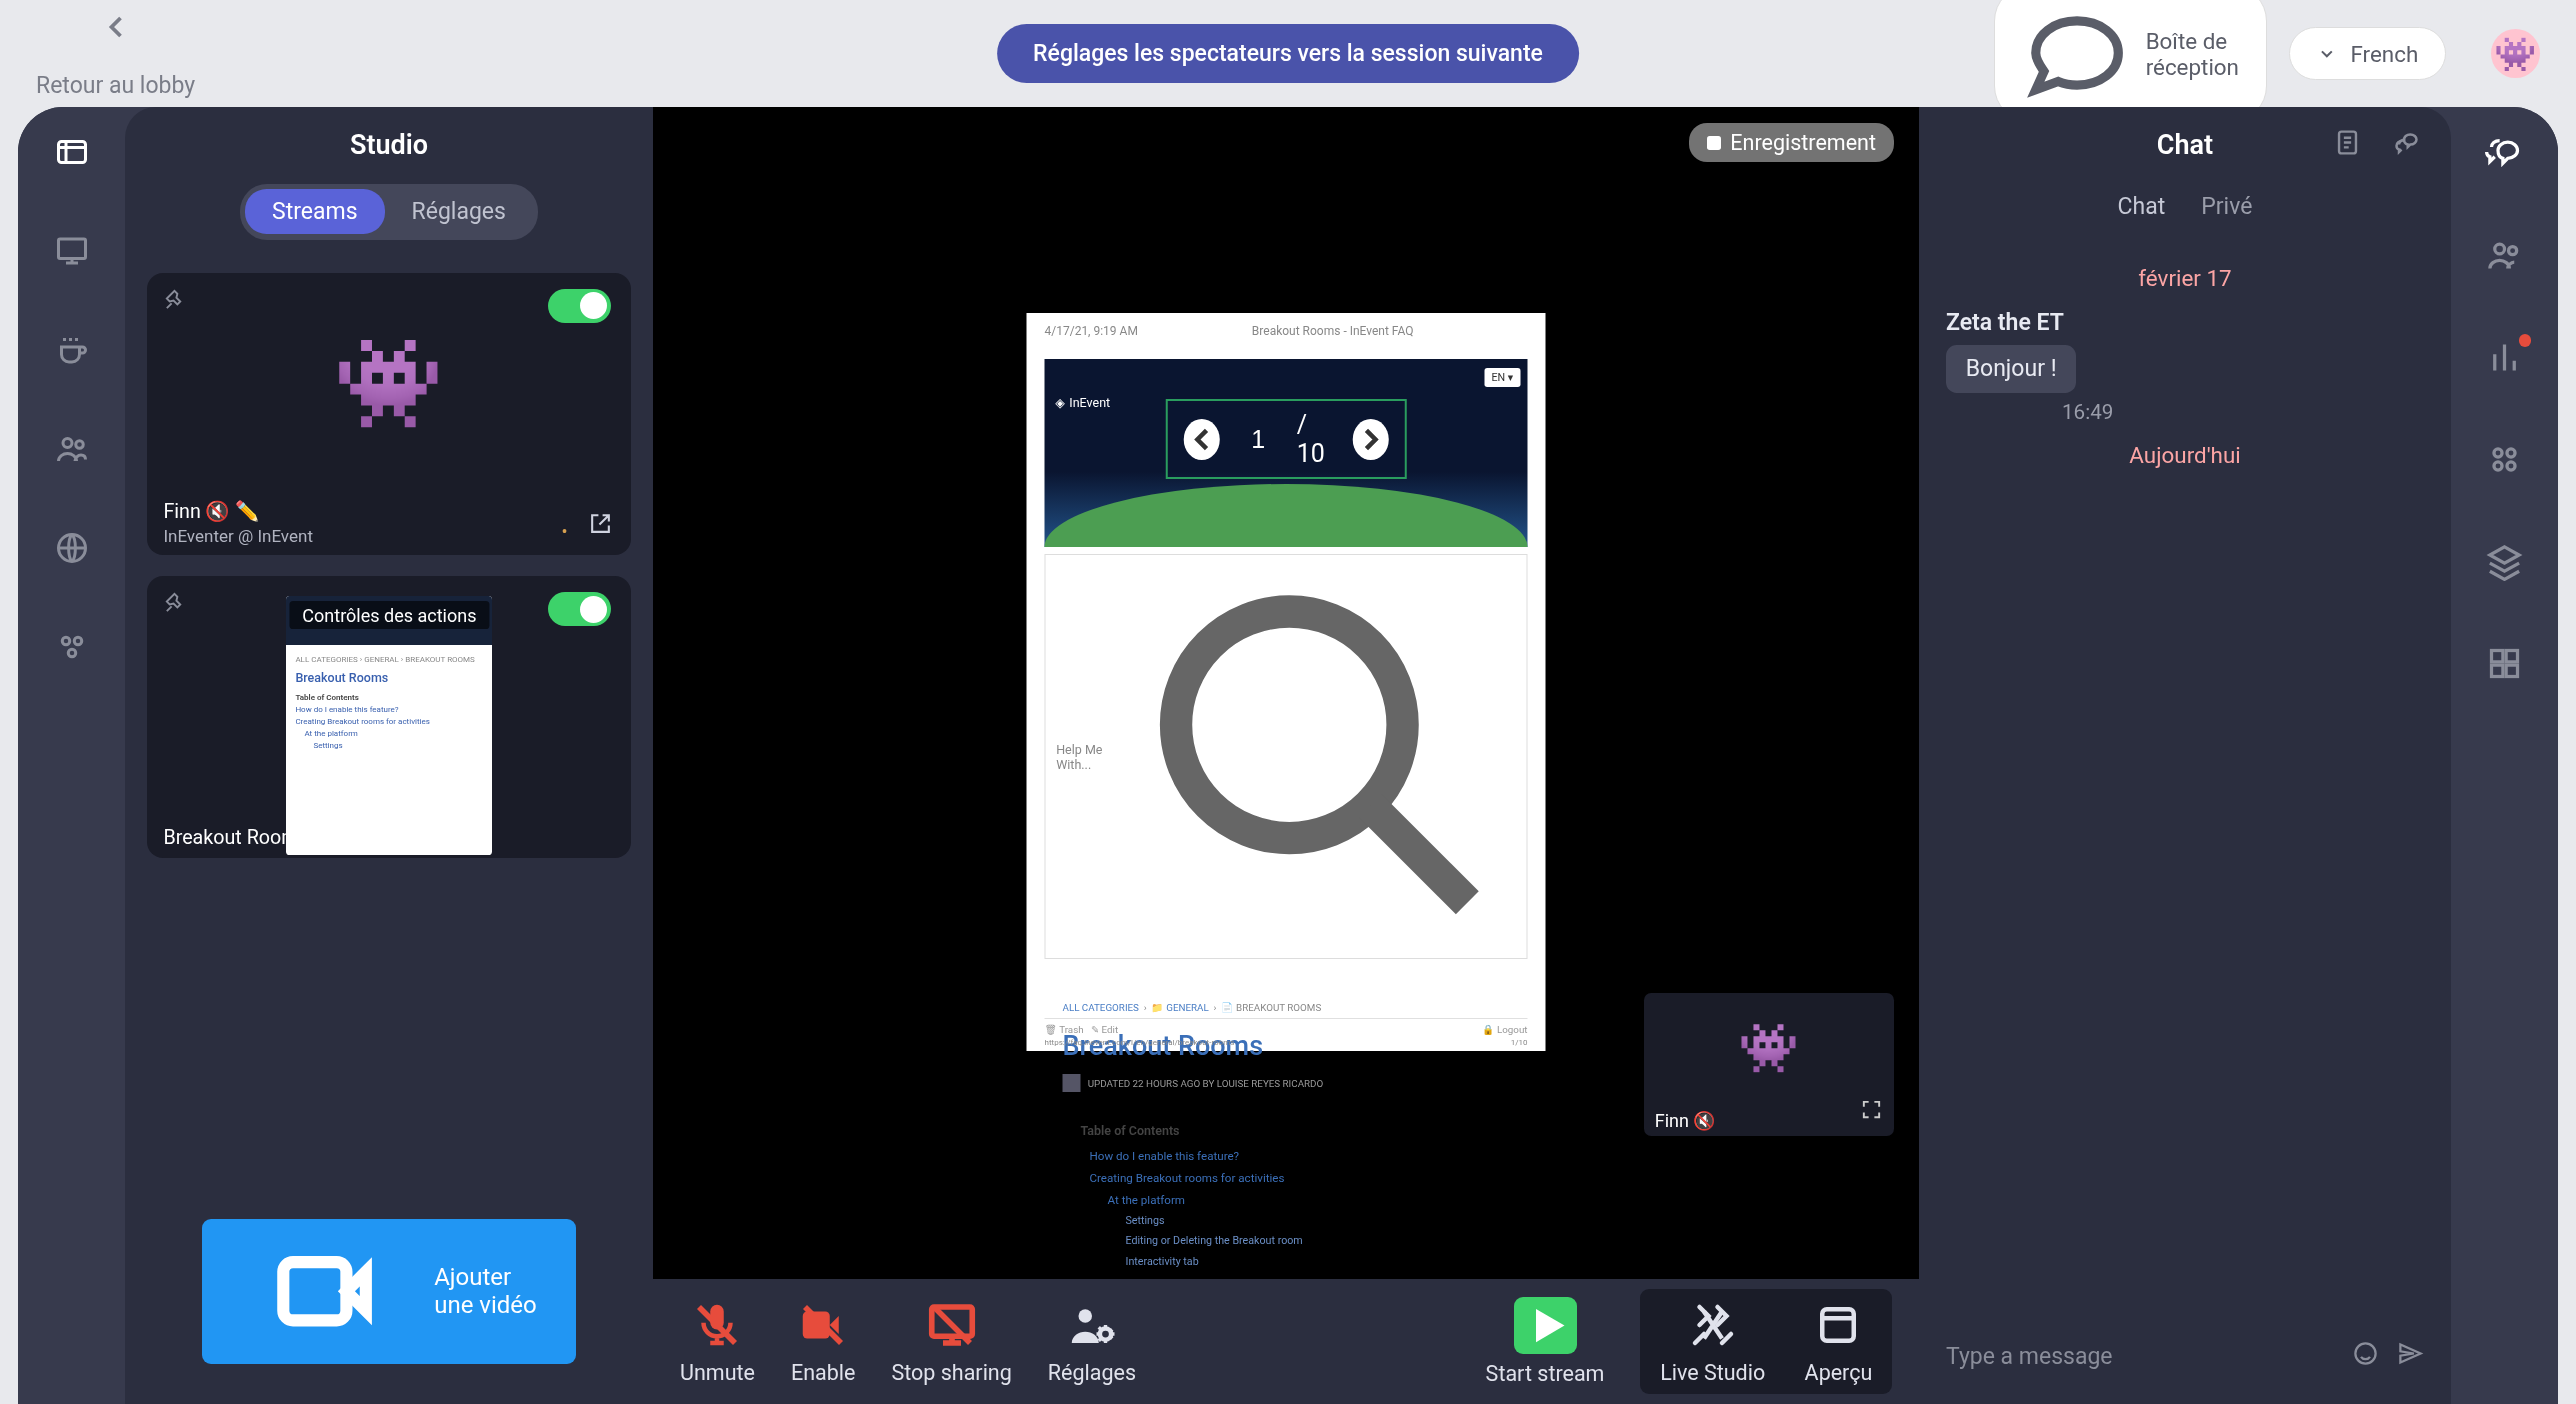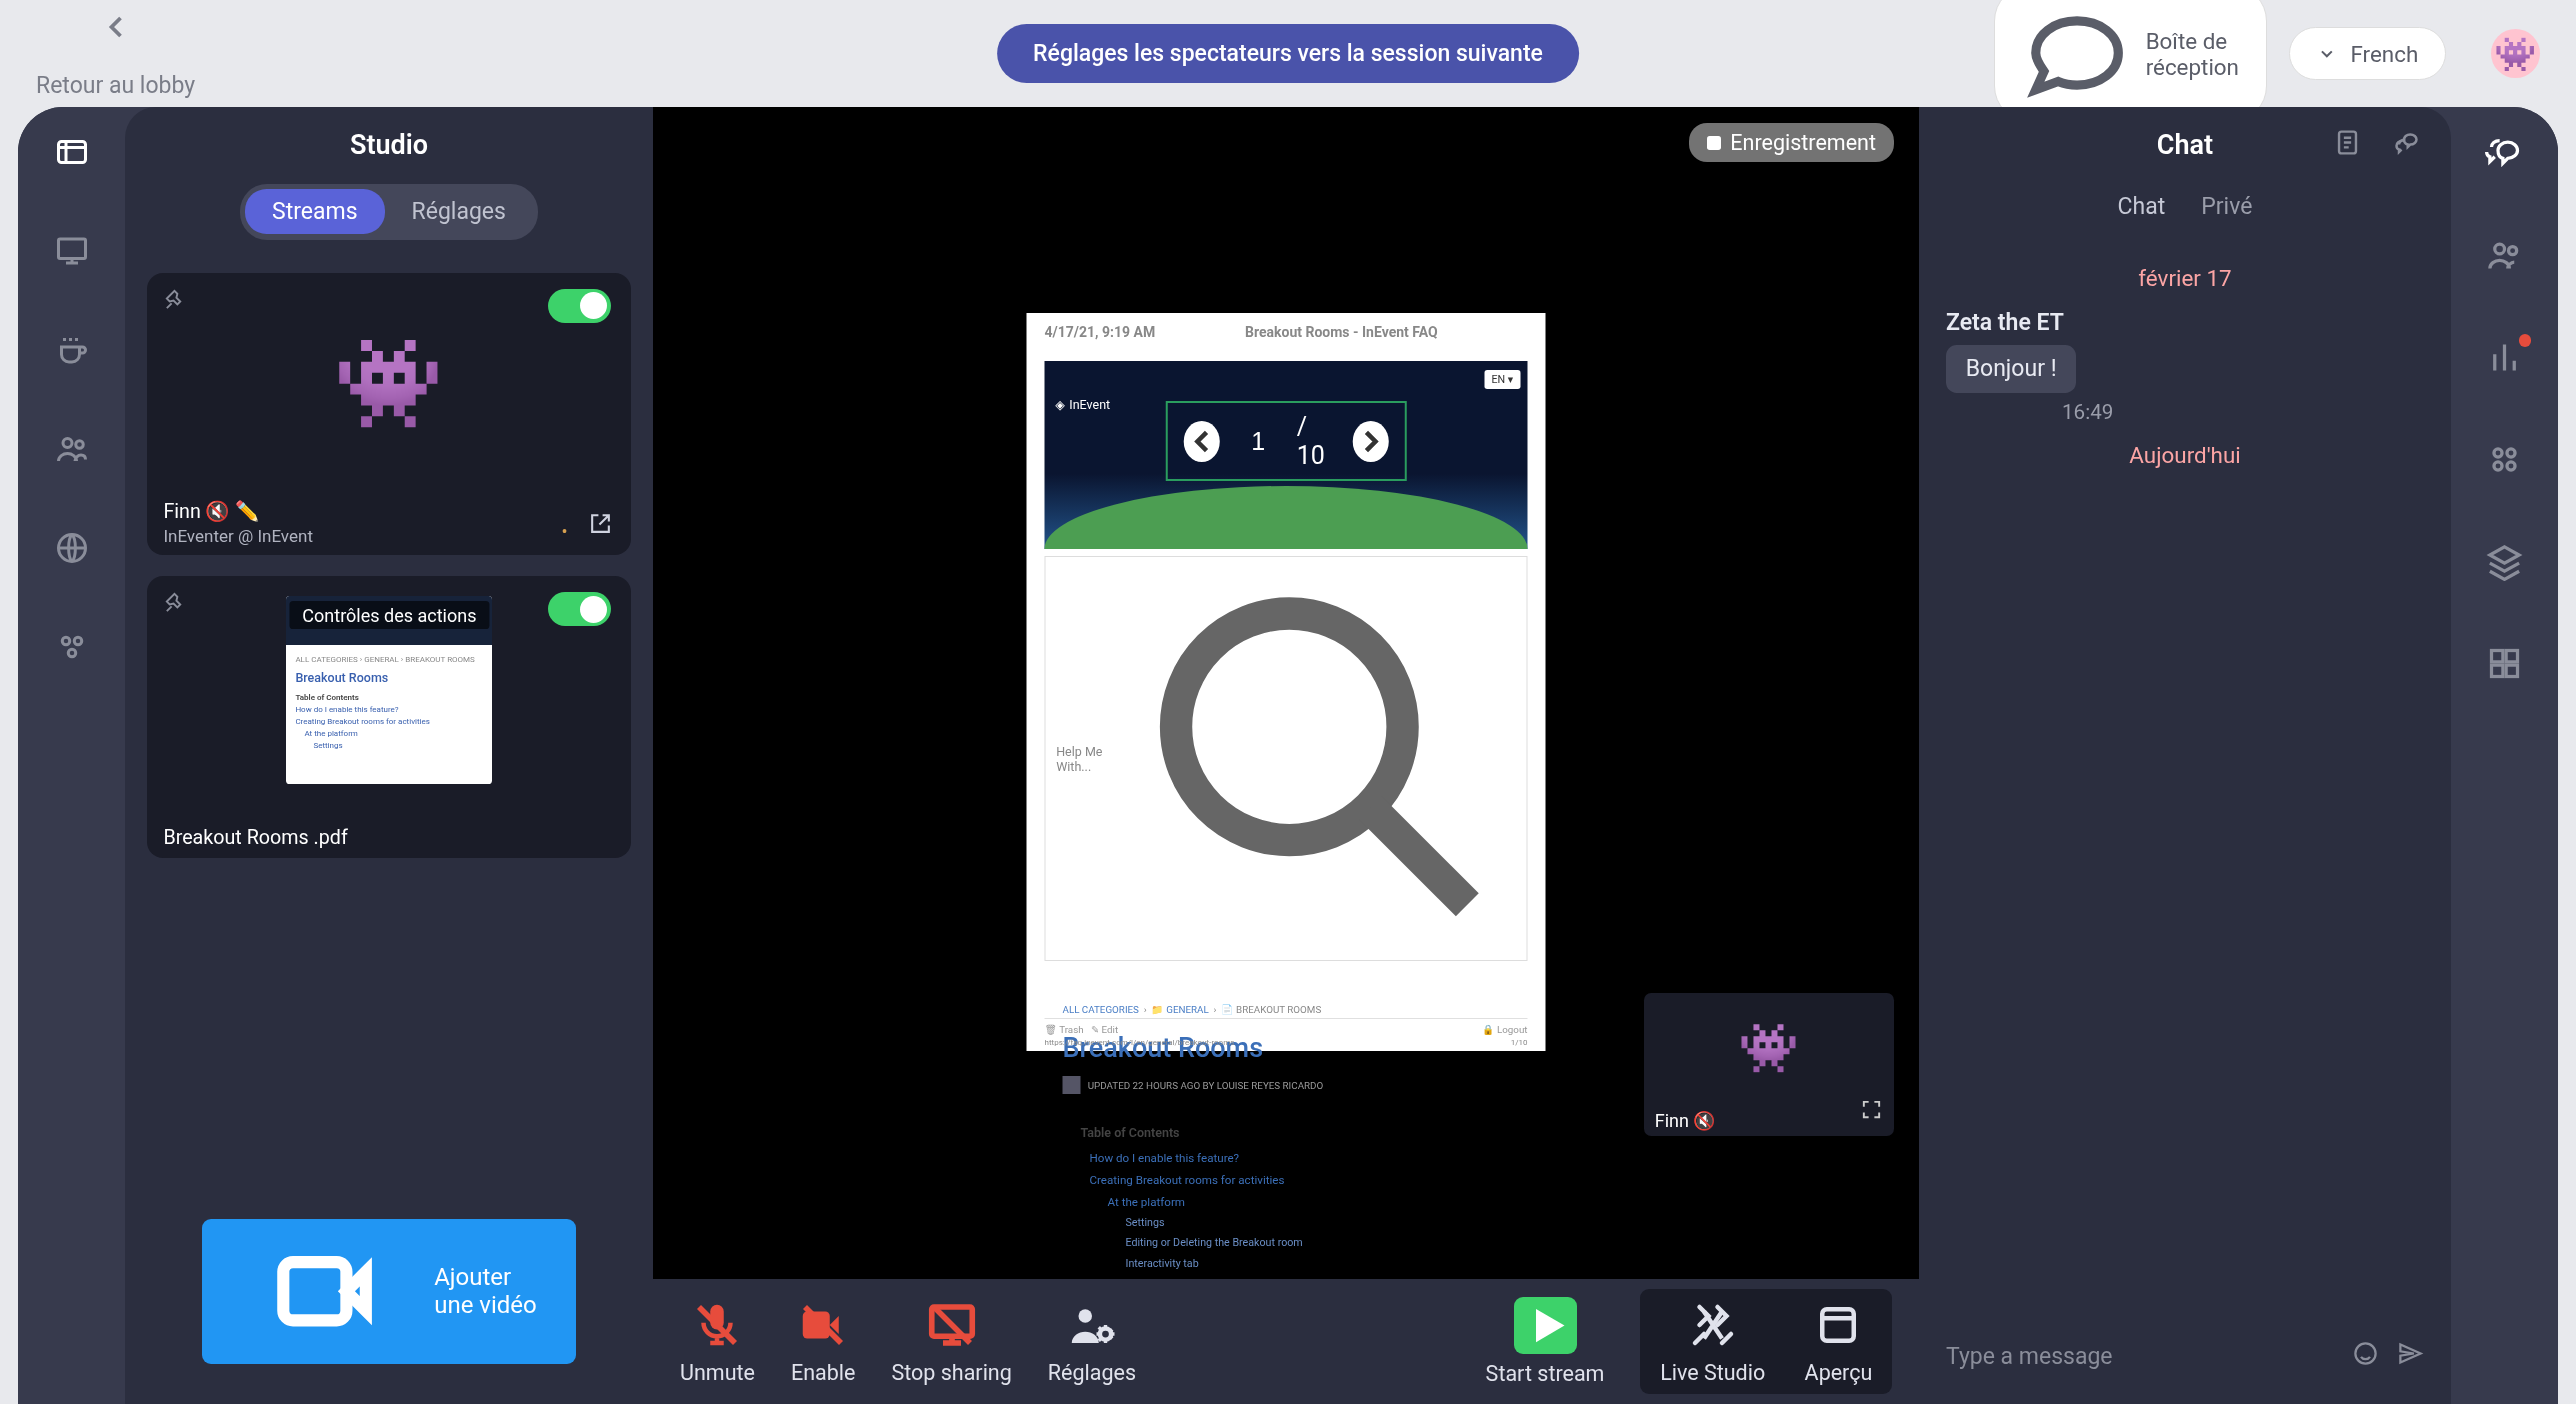--- a/index.html
+++ b/index.html
@@ -40,21 +40,21 @@
 .stream-tile.share { height: 282px; }
 .pin-ic { position: absolute; top: 16px; left: 16px; color: #8a8d9a; }
 .toggle { position: absolute; top: 16px; right: 19.7px; width: 63px; height: 34px; background: #3dd26a; border-radius: 18px; }
 .toggle::after { content:""; position:absolute; right:3.6px; top:3.6px; width:27px; height:27px; background:#fff; border-radius:50%;}
 .monster { position: absolute; top: 58px; left: 50%; transform: translateX(-50%); font-size: 89px;}
 .stream-label { position: absolute; bottom: 32px; left: 16px; color: #fff; font-size: 19.7px; }
 .stream-sub { position: absolute; bottom: 9px; left: 16px; color: #b0b3c0; font-size: 17px; }
 .stream-open { position: absolute; bottom: 12.5px; right: 18px; color: #d0d3e0; }
 .mic-dot { position:absolute; bottom:12.5px; right:63px; color:#d6a050; font-size:18px;}
 
-.share-thumb { position:absolute; top:19.7px; left:139px; width:206px; height:188px; background:#fff; border-radius:3.6px; font-size:9px; overflow:hidden;}
+.share-thumb { position:absolute; top:19.7px; left:139px; width:206px; height:259px; background:#fff; border-radius:3.6px; font-size:9px; overflow:hidden;}
 .share-thumb-head { height:49px; background:#17233a; position:relative;}
 .share-thumb-label { position:absolute; top:5.4px; left:50%; transform:translateX(-50%); background:rgba(0,0,0,0.6); color:#fff; padding:3.6px 12.5px; border-radius:3.6px; font-size:18px; white-space:nowrap; z-index:2;}
 .share-thumb-body { padding:9px; color:#385fae; font-size:9.8px; line-height:1.5;}
 .share-bottom-label { position:absolute; bottom:9px; left:16px; color:#fff; font-size:19.7px;}
 
 .add-video-btn { margin: 22.4px; margin-top: auto; margin-bottom: 40px; align-self:center; background: #2196f3; color: #fff; padding: 14.3px 30px; border-radius: 9px; display:flex; align-items:center; gap:12.5px; font-size:24px;}
 
 
 .stage { flex: 1; background: #000; position: relative; display:flex; flex-direction:column;}
 .rec-badge { position: absolute; top: 16px; right: 25px; background: #737373; color: #fff; padding: 7.2px 18px; border-radius: 18px; font-size: 21.5px; display:flex; align-items:center; gap:9px;justify-content:center;}
@@ -62,21 +62,21 @@
 
 .doc-frame { position:absolute; top:206px; left:50%; transform:translateX(-50%); width:519px; height:738px; background:#fff; box-shadow: 0 0 27px rgba(0,0,0,0.4); font-size:12.5px;}
 .doc-header-img { height:188px; background: linear-gradient(#0a1530 0%, #0a1530 60%, #22538a 100%); position:relative; margin:18px 18px 0; }
 .doc-nav-overlay { position:absolute; top:40px; left:50%; transform:translateX(-50%); border:2.7px solid #2a9d5e; padding:9px 16px; display:flex; align-items:center; gap:16px; color:#fff; font-size:25px;}
 .doc-nav-overlay .pg-input{ width:45px; color:#fff; background:transparent; border:none; text-align:center; font-size:25px;}
 .nav-circ { width:41px; height:41px; background:#fff; color:#333; border-radius:50%; display:flex; align-items:center; justify-content:center;}
 .doc-earth { position:absolute; bottom:0; left:0; right:0; height:63px; background:#4c9e52; border-radius:50% 50% 0 0 / 100% 100% 0 0;}
 .doc-earth::before{content:""; position:absolute; bottom:18px; left:27px; right:27px; height:36px; display:flex;}
 .doc-lang{ position:absolute; top:9px; right:7.2px; background:#fff; color:#333; font-size:10.7px; padding:2.7px 7.2px; border-radius:2.7px;}
 .doc-logo{ position:absolute; top:36px; left:10.7px; color:#fff; font-size:12.5px; display:flex; align-items:center; gap:4.5px;}
-.doc-top-meta{ padding:10.7px 18px 3.6px; display:flex; justify-content:space-between; font-size:14px; color:#888;font-weight:bold;}
+.doc-top-meta{ padding:10.7px 18px 3.6px; display:flex; justify-content:space-between; font-size:12px; color:#888;}
 .doc-search { margin:7.2px 18px; border:0.9px solid #ddd; padding:7.2px 10.7px; display:flex; justify-content:space-between; align-items:center; color:#888; font-size:12.5px;}
 .doc-crumb { padding:36px 36px 7.2px; font-size:9.8px; color:#888;}
 .doc-crumb a{color:#4a7ec5; text-decoration:none;}
 .doc-title { padding:9px 36px; font-size:27px; color:#3b6fb8; font-weight:500;}
 .doc-byline { padding:3.6px 36px; font-size:9.8px; color:#999; display:flex; align-items:center; gap:7.2px;}
 .doc-byline .av{width:18px; height:18px; background:#556; display:inline-block;}
 .doc-toc-h { padding:27px 54px 7.2px; font-size:12.5px; font-weight:600; color:#444;}
 .doc-toc { padding:0 63px; font-size:11.6px; color:#3b6fb8; line-height:1.9;}
 .doc-toc .ind1{padding-left:18px;}
 .doc-toc .ind2{padding-left:36px; color:#6a8ec5; font-size:10.7px;}

